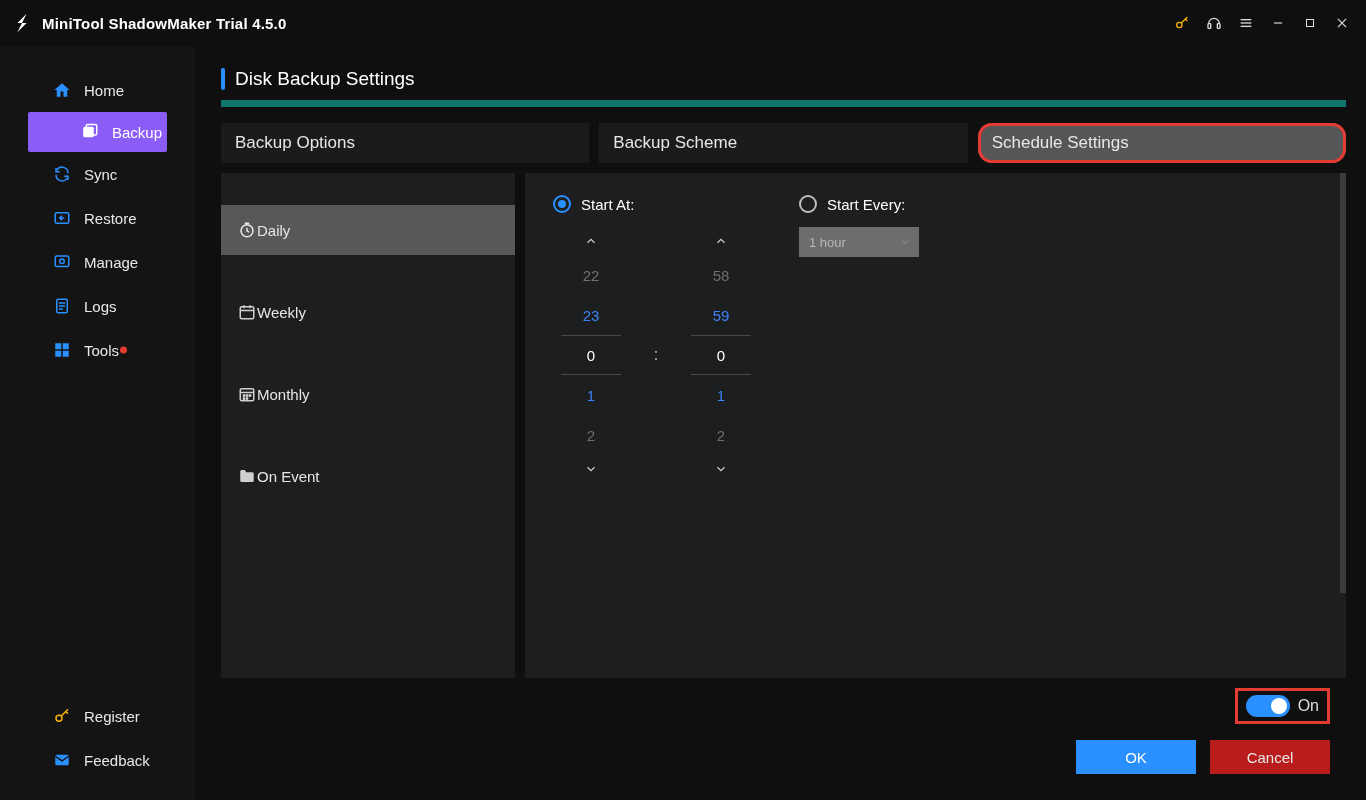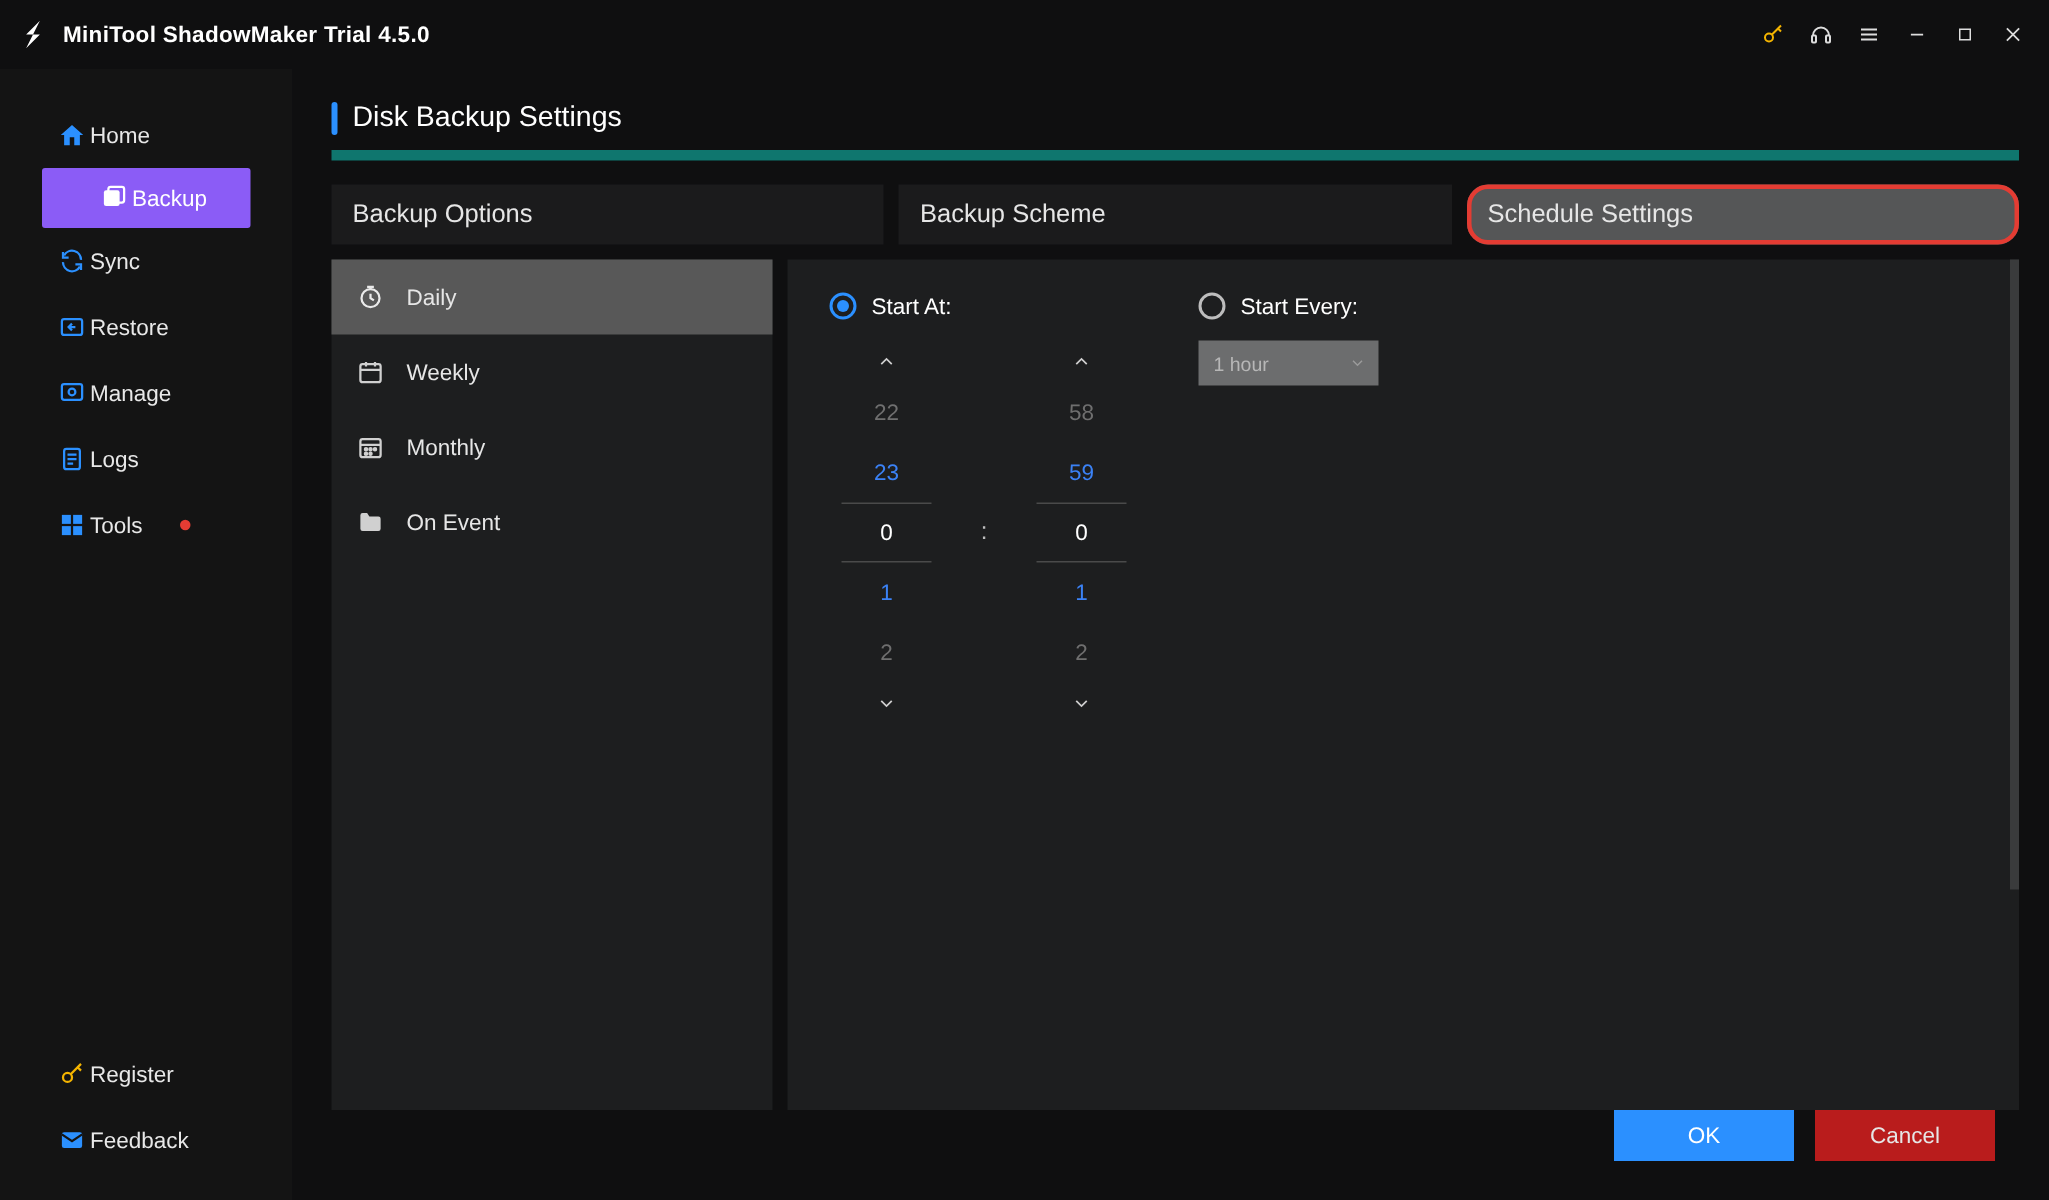--- a/index.html
+++ b/index.html
@@ -13,21 +13,21 @@
   .titlebar .spacer { flex: 1; }
   .titlebar .tbtn { width: 28px; height: 28px; display: flex; align-items: center; justify-content: center; margin-left: 4px; cursor: pointer; color:#ddd; }
   .key-icon svg { color:#f4b400; }
 
   
   .body { flex:1; display:flex; min-height:0; }
 
   
   .sidebar { width: 195px; background:#141414; display:flex; flex-direction:column; padding-top:22px; }
   .nav { display:flex; flex-direction:column; }
-  .nav-item { height:44px; display:flex; align-items:center; padding-left:38px; gap:2px; color:#e8e8e8; font-size:15px; cursor:pointer; position:relative; }
+  .nav-item { height:44px; display:flex; align-items:center; padding-left:52px; gap:12px; color:#e8e8e8; font-size:15px; cursor:pointer; position:relative; }
   .nav-item.active { background:#8b5cf6; color:#fff; margin:0 28px; border-radius:2px; height:40px; }
   .nav-item .icon { width:20px; height:20px; display:flex; align-items:center; justify-content:center; color:#2b90ff; }
   .nav-item.active .icon { color:#fff; }
   .nav-item .dot { width:7px; height:7px; border-radius:50%; background:#e43c33; position:absolute; right:68px; top:50%; transform:translateY(-50%); }
   .sidebar .bottom { margin-top:auto; padding-bottom:18px; }
   .sidebar .bottom .nav-item .icon { color:#f4b400; }
   .sidebar .bottom .nav-item:last-child .icon { color:#2b90ff; }
 
   
   .main { flex:1; background:#0f0f10; padding:22px 20px 10px 26px; display:flex; flex-direction:column; min-height:0; }
@@ -38,21 +38,21 @@
   .tabs { display:flex; gap:10px; }
   .tab { flex:1; height:40px; background:#1b1b1c; display:flex; align-items:center; padding:0 14px; font-size:17px; color:#e6e6e6; cursor:pointer; }
   .tab.active { background:#555657;border-radius:14px; }
   .tab.highlight { outline:3px solid #e43c33; outline-offset:-3px; }
 
   .panel-row { display:flex; gap:10px; margin-top:10px; flex:1; min-height:0; }
   .panel { background:#1d1e1f; }
   .left-panel { width:294px; display:flex; flex-direction:column; }
   .right-panel { flex:1; position:relative; }
 
-  .freq-item { height:50px; display:flex; align-items:center; gap:14px; padding:0 16px; color:#e6e6e6; font-size:15px; cursor:pointer; }
+  .freq-item { height:50px; display:flex; align-items:center; padding:0 16px; color:#e6e6e6; font-size:15px; cursor:pointer;margin-top:32px; }
   .freq-item.active { background:#585858; }
   .freq-item .icon { width:20px; height:20px; display:flex; align-items:center; justify-content:center; color:#d9d9d9; }
 
   
   .sched { padding:22px 28px; display:flex; gap:48px; }
   .radio-row { display:flex; align-items:center; gap:10px; color:#fff; font-size:15px; margin-bottom:14px; }
   .radio { width:18px; height:18px; border-radius:50%; border:2px solid #bdbdbd; display:flex; align-items:center; justify-content:center; }
   .radio .dot { width:8px; height:8px; border-radius:50%; background:#2b90ff; display:none; }
   .radio.checked { border-color:#2b90ff; }
   .radio.checked .dot { display:block; }
@@ -359,20 +359,28 @@
                     <svg width="12" height="12" viewBox="0 0 24 24" fill="none" stroke="#9a9a9a" stroke-width="2">
                       <polyline points="6 9 12 15 18 9"></polyline>
                     </svg>
                   </span>
               </div>
             </div>
           </div>
         </div>
       </div>
 
+      <div class="footer">
+        <div class="toggle-wrap">
+          <div class="toggle">
+              <span class="knob"></span>
+            </div>
+          <span>On</span>
+        </div>
+      </div>
       <div class="footer" style="padding-top:0;">
         <div class="btn btn-primary">
             <span>OK</span>
           </div>
         <div class="btn btn-secondary">
             <span>Cancel</span>
           </div>
       </div>
     </div>
   </div>

